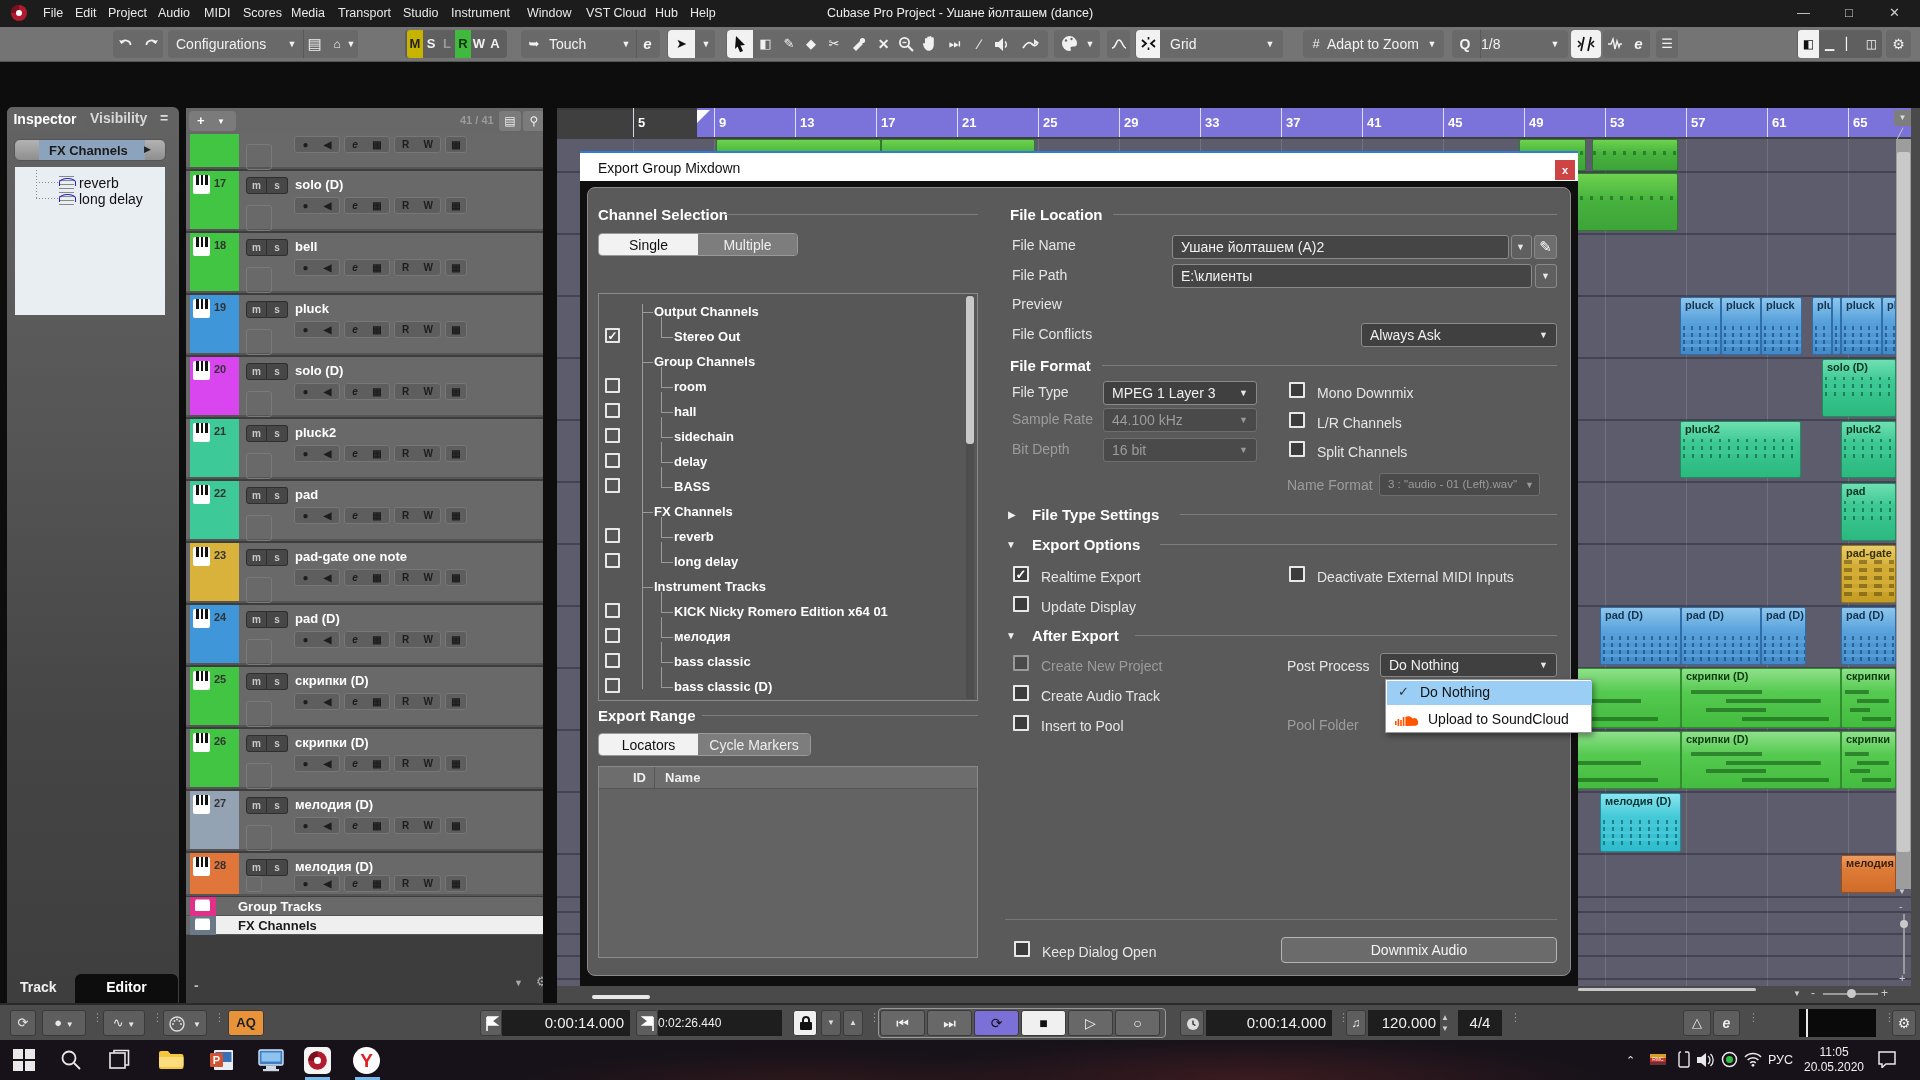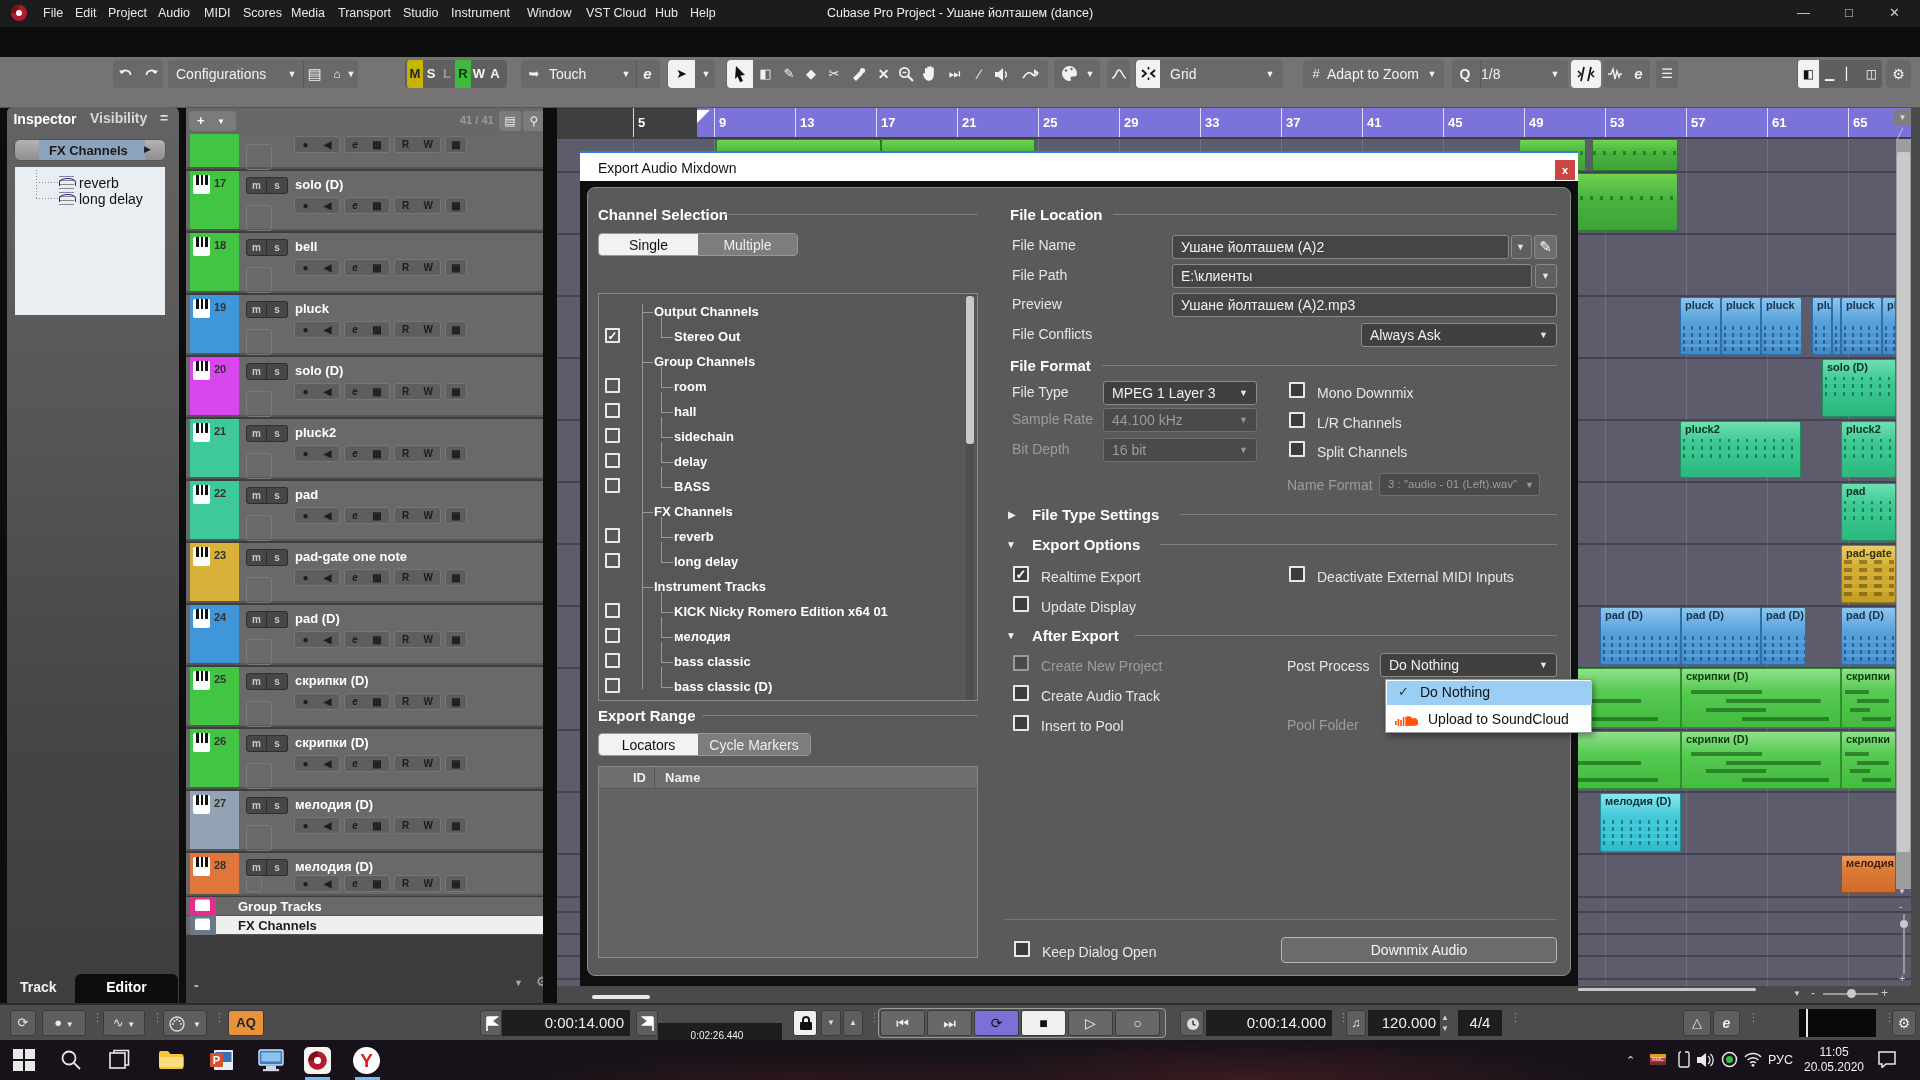--- a/index.html
+++ b/index.html
@@ -7,21 +7,21 @@
 #stage { position:absolute; left:0; top:0; width:1920px; height:1080px; background:#0d0d0d; }
 .abs { position:absolute; }
 
 
 #menubar { position:absolute; left:0; top:0; width:1920px; height:27px; background:#1c1c1c; color:#e9e9e9; font-size:12.5px; }
 #menubar .mi { position:absolute; top:6px; }
 #title { position:absolute; top:6px; left:0; width:1920px; text-align:center; color:#f0f0f0; font-size:12.5px; }
 .wbtn { position:absolute; top:5px; color:#cfcfcf; font-size:13px; }
 
 
-#toolbar { position:absolute; left:0; top:27px; width:1920px; height:51px; background:#747474; border-bottom:1px solid #545454; color:#fff;margin-top:30px; }
+#toolbar { position:absolute; left:0; top:27px; width:1920px; height:35px; background:#747474; border-bottom:1px solid #545454; color:#fff; }
 .tbg { position:absolute; top:3px; height:28px; background:#696969; border-radius:4px; }
 .tico { position:absolute; top:3px; height:28px; color:#f2f2f2; font-size:15px; text-align:center; line-height:28px; }
 .twhite { background:#f2f2f2 !important; color:#111 !important; }
 
 
 #infobar { position:absolute; left:0; top:63px; width:1920px; height:45px; background:#19191c; }
 #infobar div { position:absolute; top:14px; width:100%; text-align:center; color:#7e8b9b; font-size:13px; font-weight:bold; }
 
 
 #insp { position:absolute; left:7px; top:107px; width:172px; height:896px; background:linear-gradient(180deg,#636363 0%,#565656 35%,#454545 70%,#3e3e3e 100%); border-radius:6px 6px 0 0; }
@@ -867,21 +867,21 @@
 <div class="abs" style="left:1254px;top:0px;width:12px;height:10px;color:#ccc;font-size:12px">-</div>
 <div class="abs" style="left:1266px;top:7px;width:55px;height:2px;background:#9a9a9a"></div>
 <div class="abs" style="left:1290px;top:3px;width:9px;height:9px;background:#c9c9c9;border-radius:50%"></div>
 <div class="abs" style="left:1324px;top:0px;width:12px;height:10px;color:#ccc;font-size:12px">+</div>
 </div>
 
 <div id="dlg">
   <div id="dlgframe"></div>
   <div id="dlgbody"></div>
   <div id="dlgtitle">
-        <span>Export Audio Mixdown</span>
+        <span>Export Group Mixdown</span>
         <div id="dlgx">x</div>
       </div>
   <div id="dlgcontent" class="abs" style="left:0;top:0;width:998px;height:835px">
 <div class="shead" style="left:18px;top:55px">Channel Selection</div>
 <div class="sline" style="left:145px;top:63px;width:253px"></div>
 <div class="seg" style="left:18px;top:82px">
           <div class="on">Single</div>
           <div class="off">Multiple</div>
         </div>
 <div class="abs" style="left:18px;top:142px;width:380px;height:408px;background:#575757;border:1px solid #8a8a8a"></div>
@@ -962,21 +962,20 @@
 <div class="ddown" style="left:931px;top:84px;width:21px;height:24px;background:#5f5f5f">
           <div class="darr" style="right:6px">▼</div>
         </div>
 <div class="ddown" style="left:954px;top:84px;width:23px;height:24px;background:#6e6e6e;color:#fff;text-align:center;line-height:22px;padding:0;font-size:15px">✎</div>
 <div class="dlab" style="left:432px;top:116px">File Path</div>
 <div class="dinput" style="left:592px;top:113px;width:360px;height:24px;line-height:22px">E:\клиенты</div>
 <div class="ddown" style="left:955px;top:113px;width:22px;height:24px;background:#5f5f5f">
           <div class="darr" style="right:6px">▼</div>
         </div>
 <div class="dlab" style="left:432px;top:145px">Preview</div>
-<div class="dinput" style="left:592px;top:142px;width:385px;height:24px;line-height:22px">Ушане йолташем (А)2.mp3</div>
 <div class="dlab" style="left:432px;top:175px">File Conflicts</div>
 <div class="ddown" style="left:781px;top:172px;width:196px;height:24px;line-height:22px">Always Ask<div class="darr">▼</div></div>
 <div class="shead" style="left:430px;top:206px">File Format</div>
 <div class="sline" style="left:522px;top:214px;width:455px"></div>
 <div class="dlab" style="left:432px;top:233px">File Type</div>
 <div class="ddown" style="left:523px;top:230px;width:154px;height:24px;line-height:22px">MPEG 1 Layer 3<div class="darr">▼</div></div>
 <div class="dlabd" style="left:432px;top:260px">Sample Rate</div>
 <div class="ddownd" style="left:523px;top:257px;width:154px;height:24px;line-height:22px">44.100 kHz<div class="darrd">▼</div></div>
 <div class="dlabd" style="left:432px;top:290px">Bit Depth</div>
 <div class="ddownd" style="left:523px;top:287px;width:154px;height:24px;line-height:22px">16 bit<div class="darrd">▼</div></div>
@@ -1057,21 +1056,21 @@
         <svg style="position:absolute;left:4px;top:5px" width="14" height="16" viewBox="0 0 14 16">
           <path d="M2 1 V15 M2 1 H12 L7 5 L12 9 H2" fill="#fff" stroke="#fff" stroke-width="1.6"></path>
         </svg>
       </div>
 <div class="abs" style="left:502px;top:5px;width:128px;height:26px;background:#1e1e1e;color:#f0f0f0;font-size:15px;text-align:right;line-height:26px;padding-right:6px">0:00:14.000</div>
 <div class="abs" style="left:636px;top:5px;width:22px;height:26px;background:#5e5e5e;border:1px solid #3a3a3a;border-radius:3px">
         <svg style="position:absolute;left:4px;top:5px" width="14" height="16" viewBox="0 0 14 16">
           <path d="M12 1 V15 M12 1 H2 L7 5 L2 9 H12" fill="#fff" stroke="#fff" stroke-width="1.6"></path>
         </svg>
       </div>
-<div class="abs" style="left:658px;top:18px;width:124px;height:26px;background:#1e1e1e;color:#f0f0f0;font-size:10px;text-align:center;line-height:26px;padding-right:6px">0:02:26.440</div>
+<div class="abs" style="left:658px;top:5px;width:124px;height:26px;background:#1e1e1e;color:#f0f0f0;font-size:12px;text-align:left;line-height:26px;padding-right:6px">0:02:26.440</div>
 <div class="abs" style="left:793px;top:5px;width:24px;height:26px;background:#f0f0f0;border:1px solid #3a3a3a;border-radius:3px">
         <svg style="position:absolute;left:5px;top:5px" width="14" height="15" viewBox="0 0 14 15">
           <rect x="1" y="6" width="12" height="8" rx="1" fill="#111"></rect>
           <path d="M4 6 V4 a3 3 0 0 1 6 0 V6" fill="none" stroke="#111" stroke-width="2"></path>
         </svg>
       </div>
 <div class="abs" style="left:821px;top:5px;width:20px;height:26px;background:#5e5e5e;border:1px solid #3a3a3a;border-radius:3px;color:#ddd;font-size:8px;text-align:center;line-height:24px;">▼</div>
 <div class="abs" style="left:843px;top:5px;width:20px;height:26px;background:#5e5e5e;border:1px solid #3a3a3a;border-radius:3px;color:#ddd;font-size:8px;text-align:center;line-height:24px;">▲</div>
 <div class="abs" style="left:869px;top:9px;width:4px;height:18px;color:#9a9a9a;font-size:11px;line-height:6px">⋮</div>
 <div class="abs" style="left:878px;top:3px;width:288px;height:30px;background:#555;border:1px solid #999;border-radius:4px"></div>

